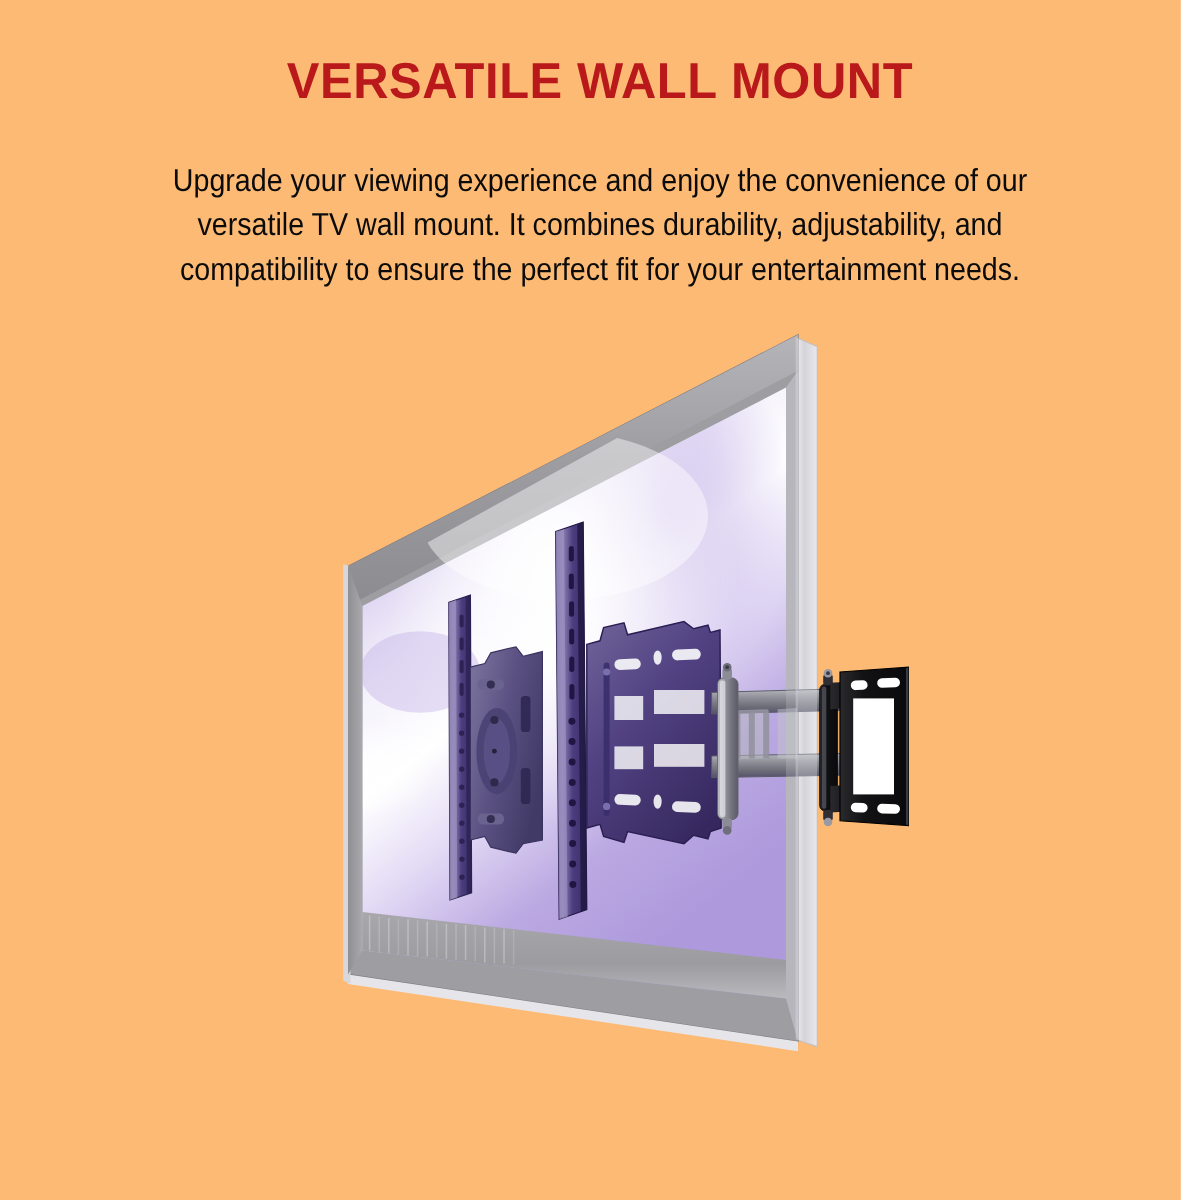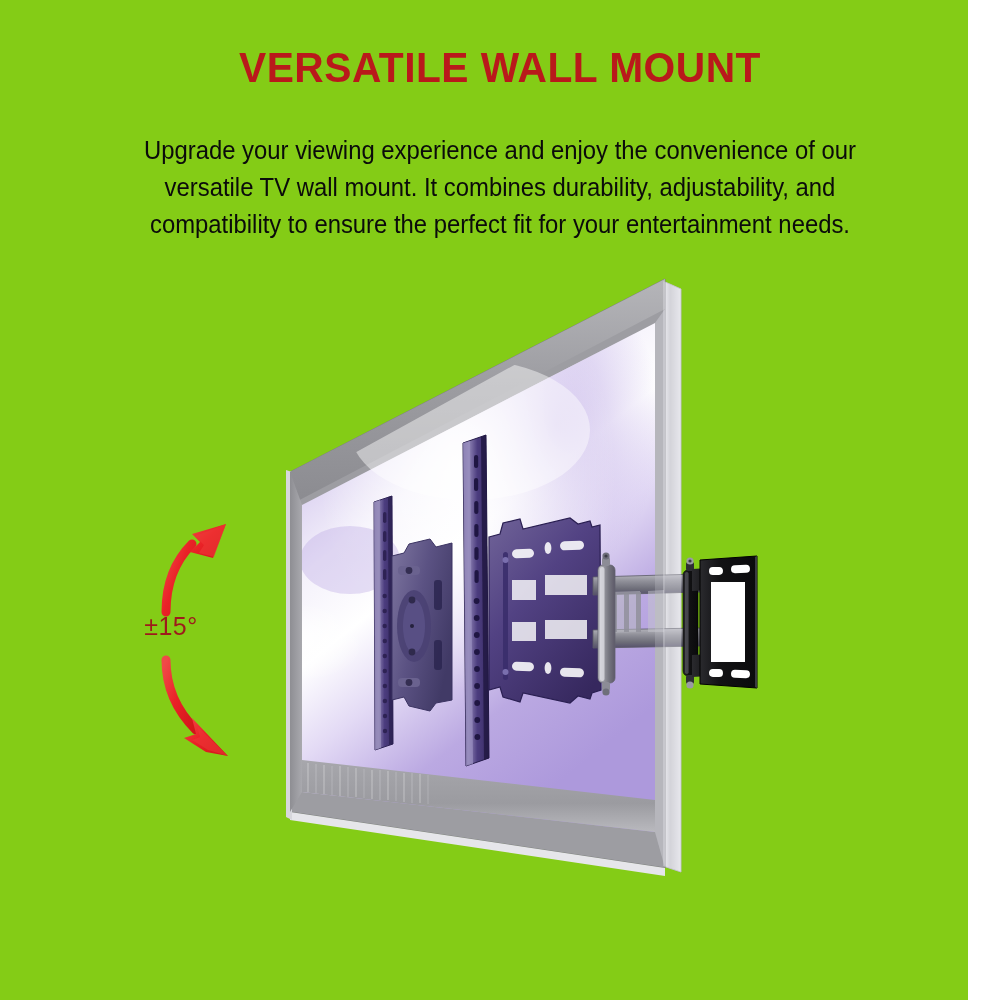--- a/index.html
+++ b/index.html
@@ -5,23 +5,24 @@
 <style>
   html, body {
     margin: 0;
     padding: 0;
     background: #ffffff;
   }
   #page {
     position: relative;
     width: 968px;
     height: 1000px;
-    background: #84cc16;
+    background: #fdba74;
     overflow: hidden;
     font-family: "Liberation Sans", sans-serif;
+    padding-left: 16px;
   }
 
   
   #headline {
     position: absolute;
     left: 0;
     top: 44px;
     width: 1000px;
     text-align: center;
     font-family: "Liberation Sans", sans-serif;
@@ -385,39 +386,14 @@
 
       <polygon points="655,323 665,309 665,868 655,832" fill="#c6c6cc" opacity="0.28"></polygon>
       <polygon points="663,281 681,289 681,872 663,866" fill="#e9e9ee" opacity="0.35"></polygon>
     </svg>
   </div>
 
   <div id="headline">VERSATILE WALL MOUNT</div>
 
   <div id="bodycopy">Upgrade your viewing experience and enjoy the convenience of our versatile TV wall mount. It combines durability, adjustability, and compatibility to ensure the perfect fit for your entertainment needs.</div>
 
-  <div id="tilt-group">
-    <svg id="tilt-arrows" width="190" height="290" viewBox="0 0 190 290">
-      <defs>
-        <linearGradient id="arrowRed" x1="0" y1="0" x2="1" y2="1">
-          <stop offset="0%" stop-color="#f04a48"></stop>
-          <stop offset="45%" stop-color="#ea2227"></stop>
-          <stop offset="100%" stop-color="#d01519"></stop>
-        </linearGradient>
-      </defs>
-
-      <g>
-        <path d="M66,122 C66,96 74,72 92,54" stroke="url(#arrowRed)" stroke-width="9" fill="none" stroke-linecap="round"></path>
-        <polygon points="126,34 92,44 100,52 90,62 113,68" fill="url(#arrowRed)"></polygon>
-        <polygon points="126,34 95,46 104,55 99,63 114,67" fill="#ee3a39" opacity="0.55"></polygon>
-      </g>
-
-      <g>
-        <path d="M66,170 C66,196 76,220 96,240" stroke="url(#arrowRed)" stroke-width="9" fill="none" stroke-linecap="round"></path>
-        <polygon points="128,266 92,228 96,244 84,248 106,262" fill="url(#arrowRed)"></polygon>
-        <polygon points="128,266 97,236 100,247 92,250 108,260" fill="#ee3a39" opacity="0.5"></polygon>
-      </g>
-    </svg>
-
-    <div id="tilt-label">±15°</div>
-  </div>
 
 </div>
 
 </body></html>

